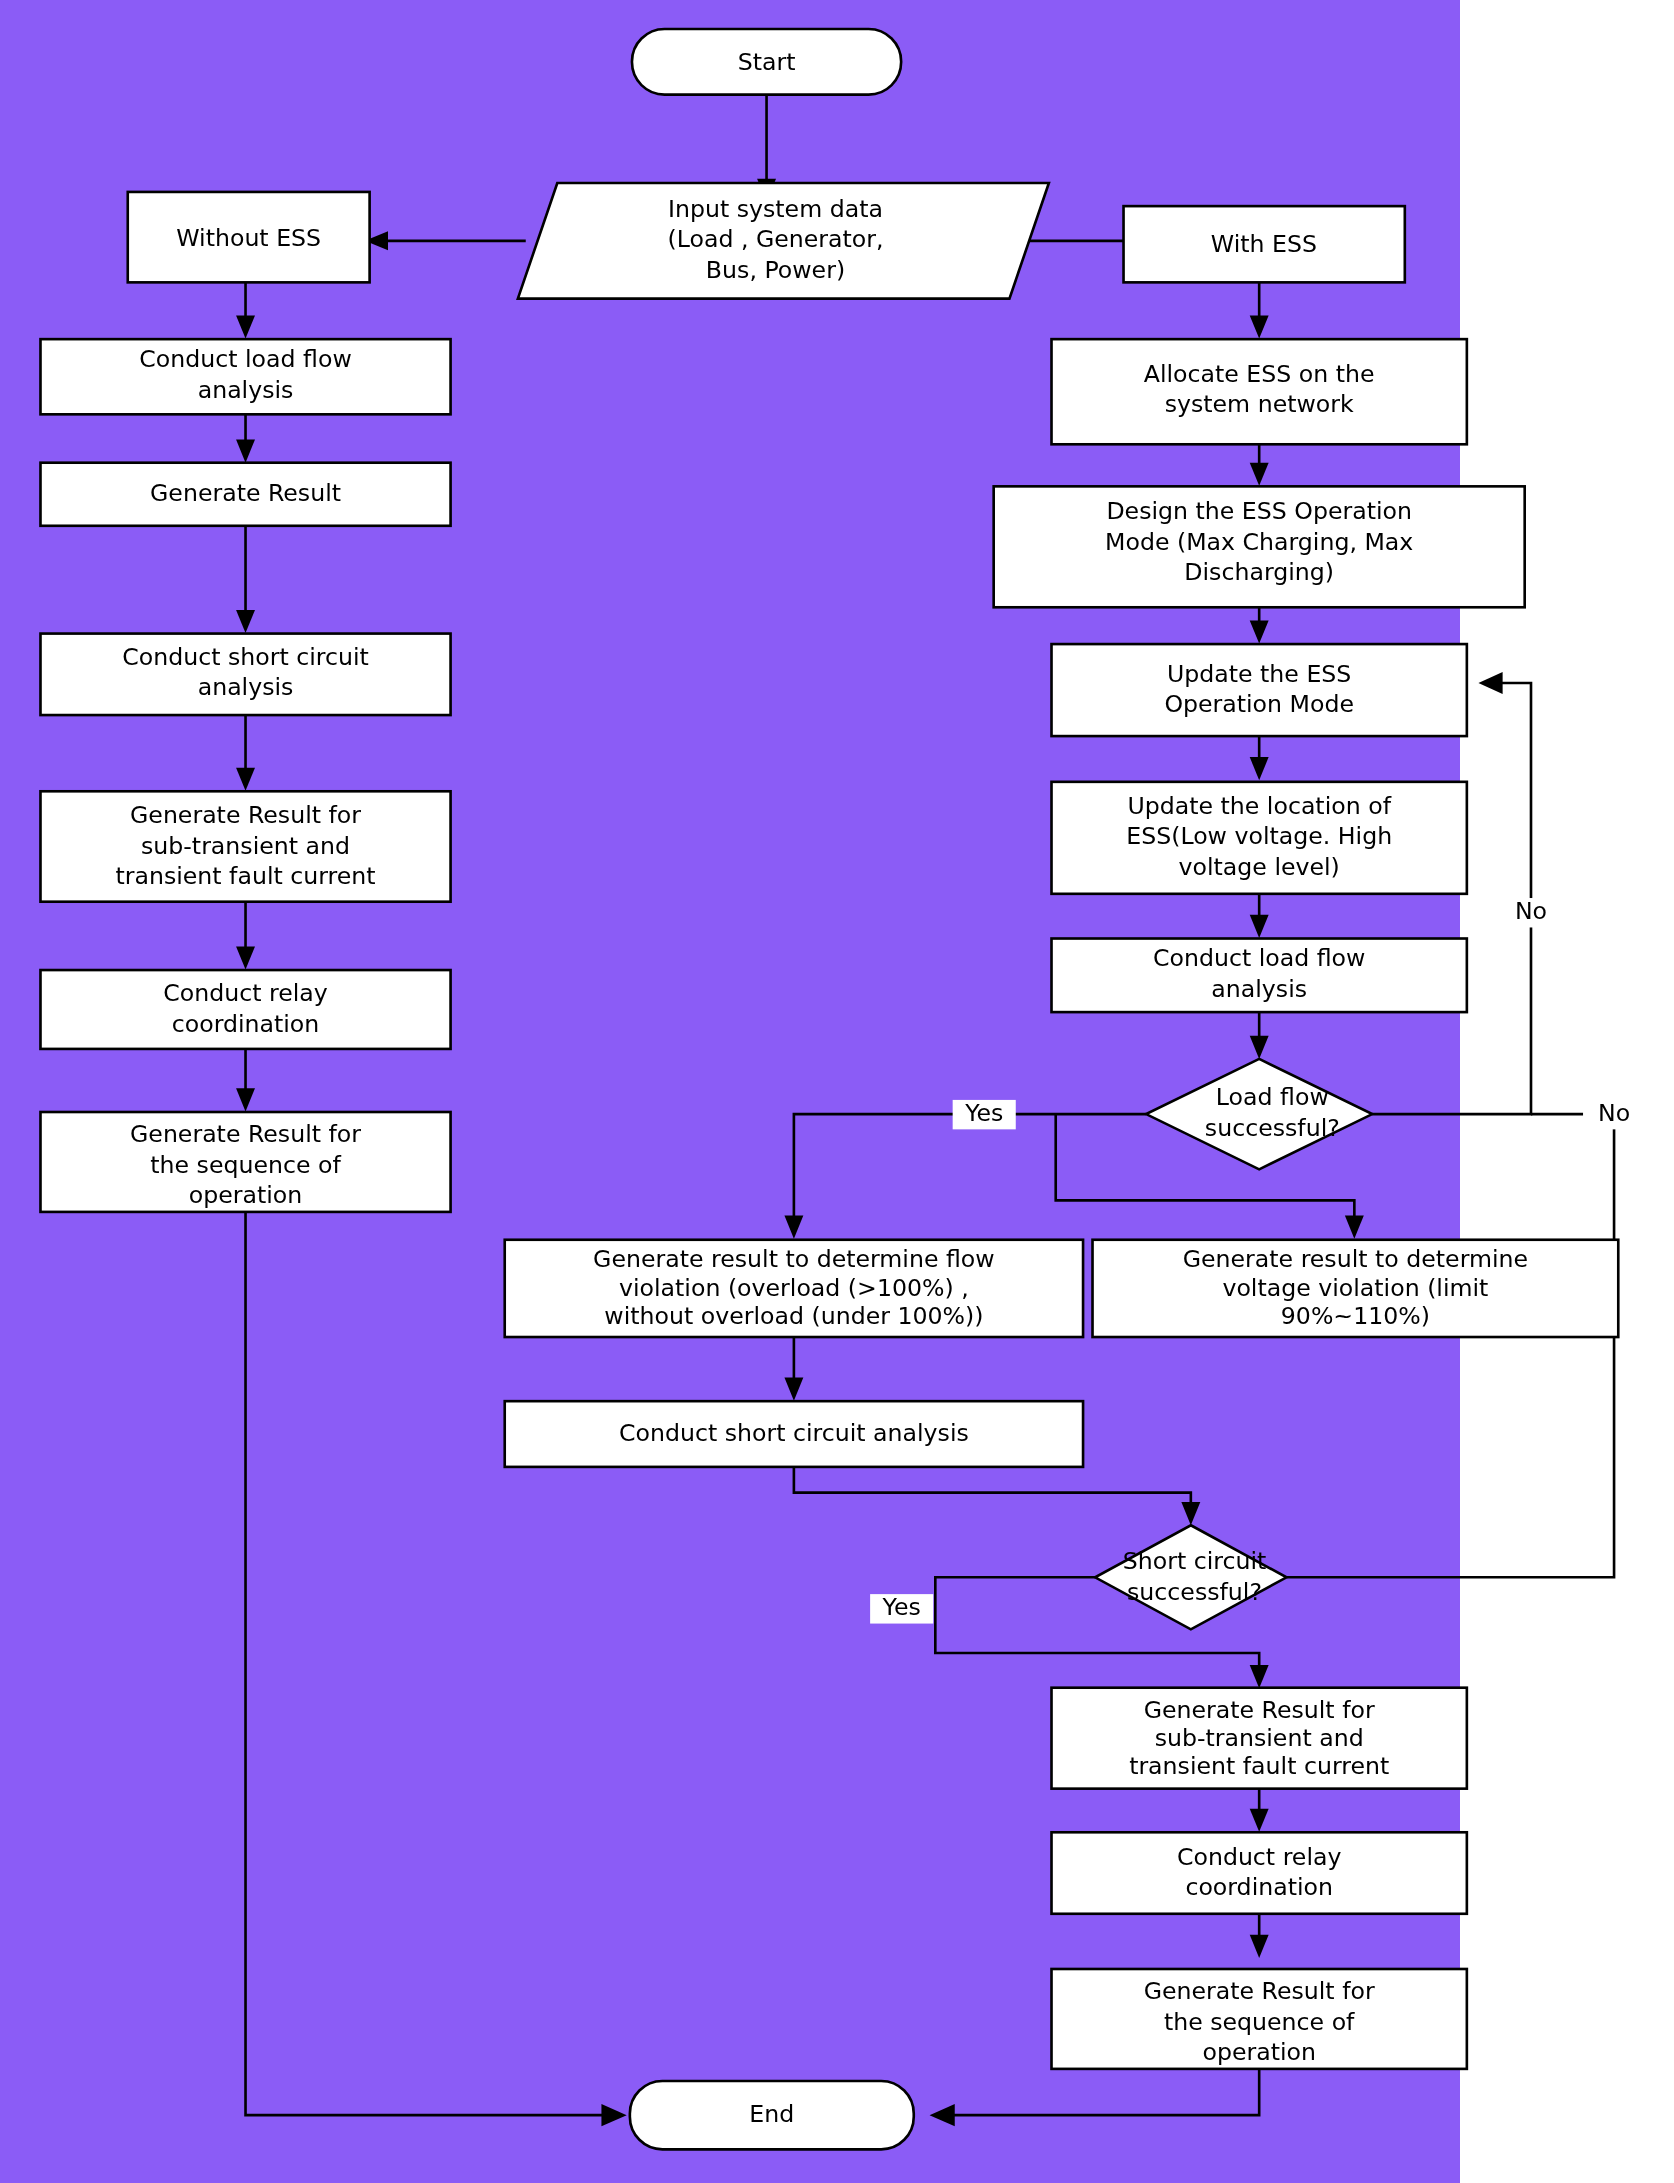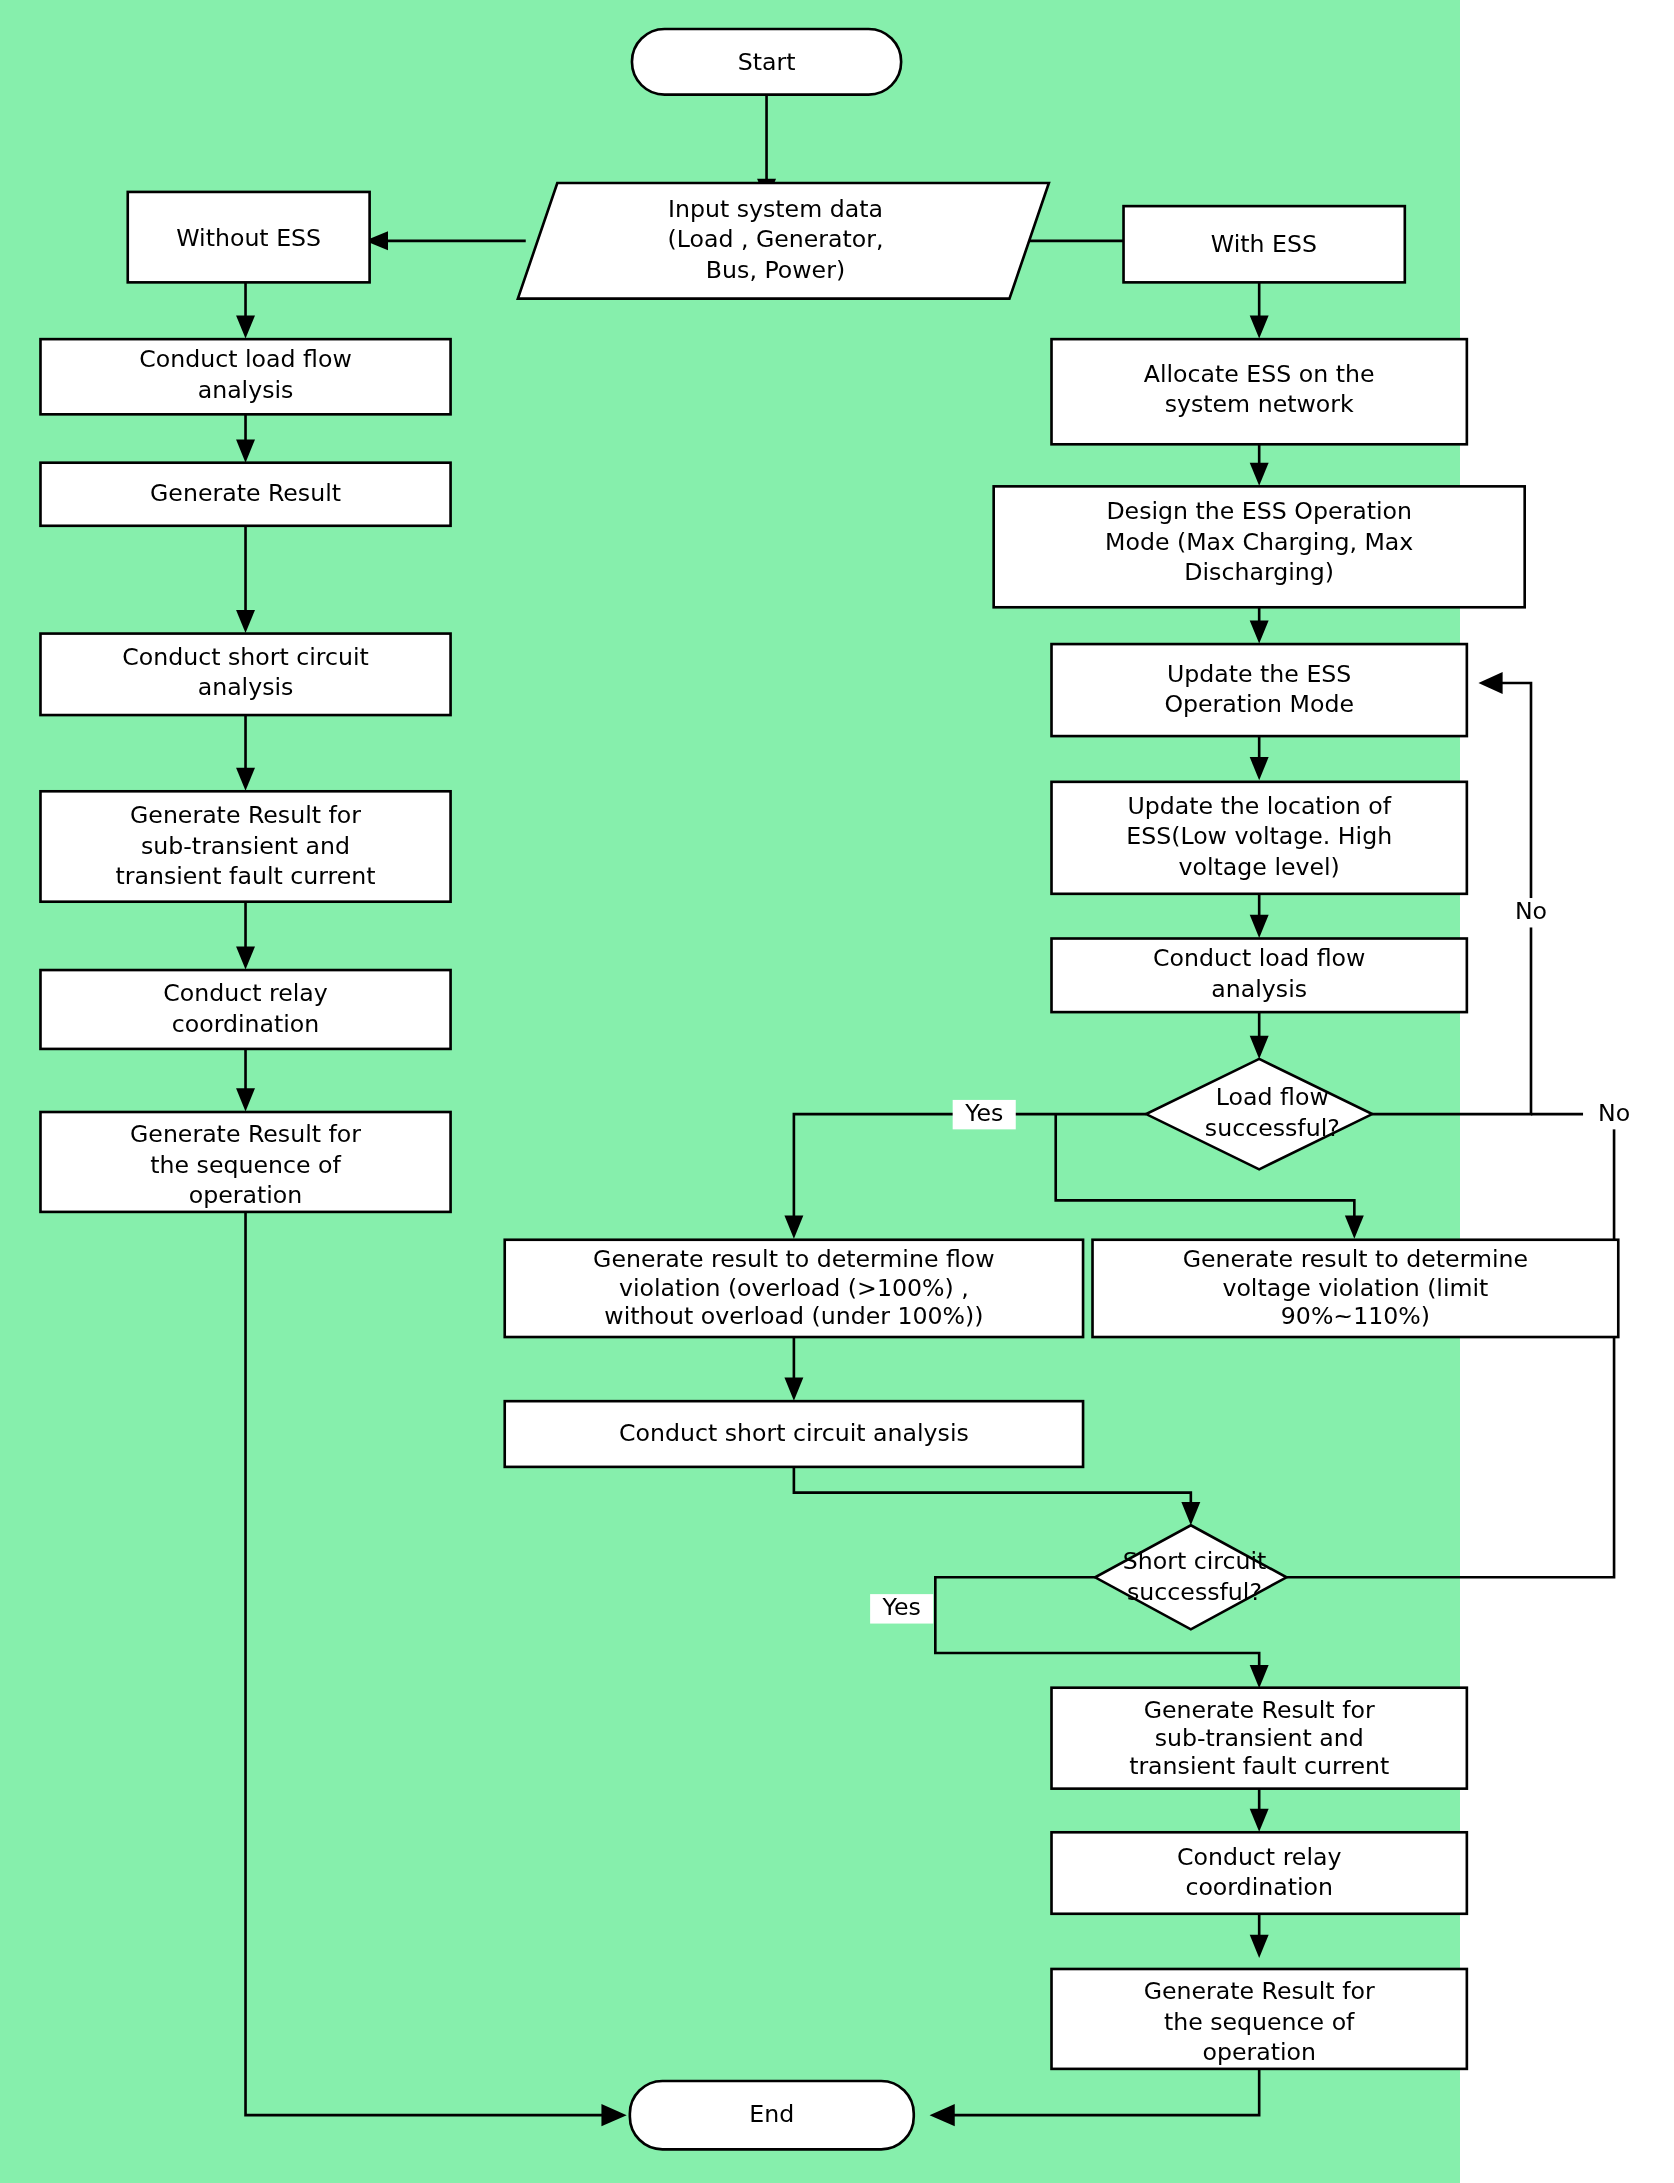--- a/index.html
+++ b/index.html
@@ -9,21 +9,21 @@
   }
   body {
     width: 1674px;
     height: 2183px;
     font-family: "DejaVu Sans", sans-serif;
   }
   #flow-root {
     position: relative;
     width: 1460px;
     height: 2183px;
-    background: #86efac;
+    background: #8b5cf6;
   }
   svg.flow-canvas {
     position: absolute;
     left: 0;
     top: 0;
     width: 1674px;
     height: 2183px;
     display: block;
   }
   .shape-stroke {

